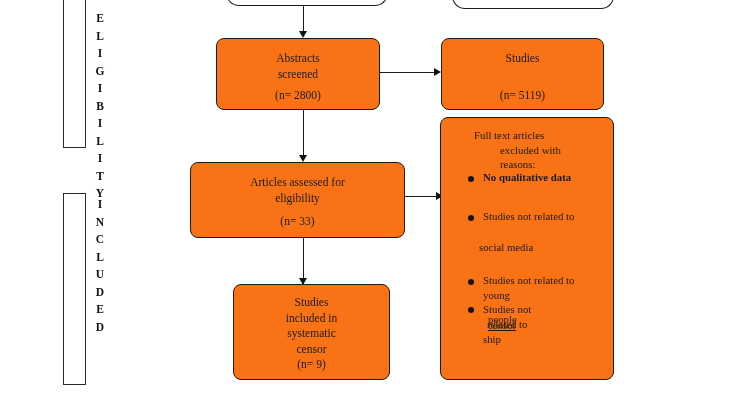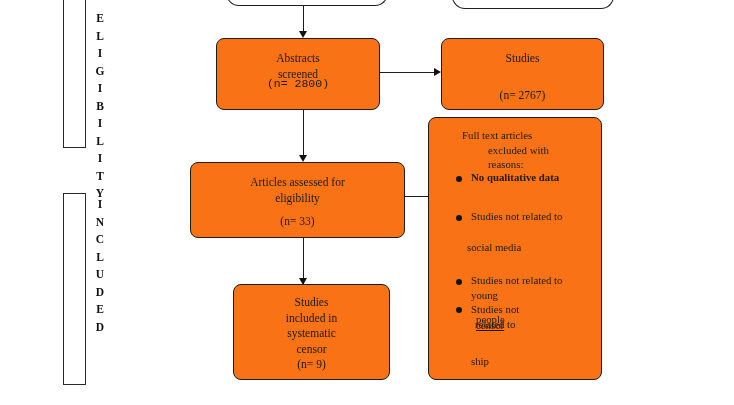--- a/index.html
+++ b/index.html
@@ -172,48 +172,48 @@
   <div class="stub" style="left:452px; top:-18px; width:162px; height:27px;"></div>
 
   <div class="conn v" style="left:302.5px; top:6px; height:27px;"></div>
   <div class="arrowhead down" style="left:298.5px; top:31px;"></div>
 
   <div class="node" style="left:216px; top:38px; width:164px; height:72px;">
     <div class="node-text" style="top:12px;">
       <div>Abstracts</div>
       <div>screened</div>
     </div>
-    <div class="node-count" style="top:38px;font-family:Liberation Mono, monospace;">(n= 2800)</div>
+    <div class="node-count" style="top:50px;">(n= 2800)</div>
   </div>
 
   <div class="conn h" style="left:380px; top:71.5px; width:55px;"></div>
   <div class="arrowhead right" style="left:434px; top:68px;"></div>
 
   <div class="node" style="left:441px; top:38px; width:163px; height:72px;">
     <div class="node-text" style="top:12px;">
       <div>Studies</div>
     </div>
-    <div class="node-count" style="top:50px;">(n= 2767)</div>
+    <div class="node-count" style="top:50px;">(n= 5119)</div>
   </div>
 
   <div class="conn v" style="left:302.5px; top:110px; width:1.3px; height:48px;"></div>
   <div class="arrowhead down" style="left:298.5px; top:155px;"></div>
 
   <div class="node" style="left:190px; top:162px; width:215px; height:76px;">
     <div class="node-text" style="top:12px;">
       <div>Articles assessed for</div>
       <div>eligibility</div>
     </div>
     <div class="node-count" style="top:52px;">(n= 33)</div>
   </div>
 
   <div class="conn h" style="left:405px; top:195.5px; width:33px;"></div>
   <div class="arrowhead right" style="left:436px; top:192px;"></div>
 
-  <div class="node" style="left:428px; top:117px; width:174px; height:263px;">
+  <div class="node" style="left:440px; top:117px; width:174px; height:263px;">
 
     <div class="reasons-head" style="left:33px; top:10px; right:6px;">
       <span class="l1">Full text articles</span>
       <span class="l2">excluded with</span>
       <span class="l3">reasons:</span>
     </div>
 
     <div class="bullet-dot" style="left:27px; top:58px;"></div>
     <div class="bullet-text" style="left:42px; top:52px;font-weight:bold;">No qualitative data</div>
 
@@ -226,21 +226,21 @@
     <div class="bullet-text" style="left:42px; top:170px;">young</div>
 
     <div class="bullet-text" style="left:47px; top:194px;">people</div>
 
     <div class="bullet-dot" style="left:27px; top:189px;"></div>
     <div class="bullet-text" style="left:42px; top:184px;">Studies not</div>
     <div class="bullet-text" style="left:35px; top:199px;margin-left:11px;">related to</div>
 
     <div class="bullet-text" style="left:47px; top:200px;text-decoration:underline;">censor</div>
 
-    <div class="bullet-text" style="left:42px; top:214px;margin-top:22px;">ship</div>
+    <div class="bullet-text" style="left:42px; top:214px;">ship</div>
   </div>
 
   <div class="conn v" style="left:302.5px; top:238px; width:1.3px; height:46px;"></div>
   <div class="arrowhead down" style="left:298.5px; top:278px;"></div>
 
   <div class="node" style="left:233px; top:284px; width:157px; height:96px;">
     <div class="node-text" style="top:10px;">
       <div>Studies</div>
       <div>included in</div>
       <div>systematic</div>

